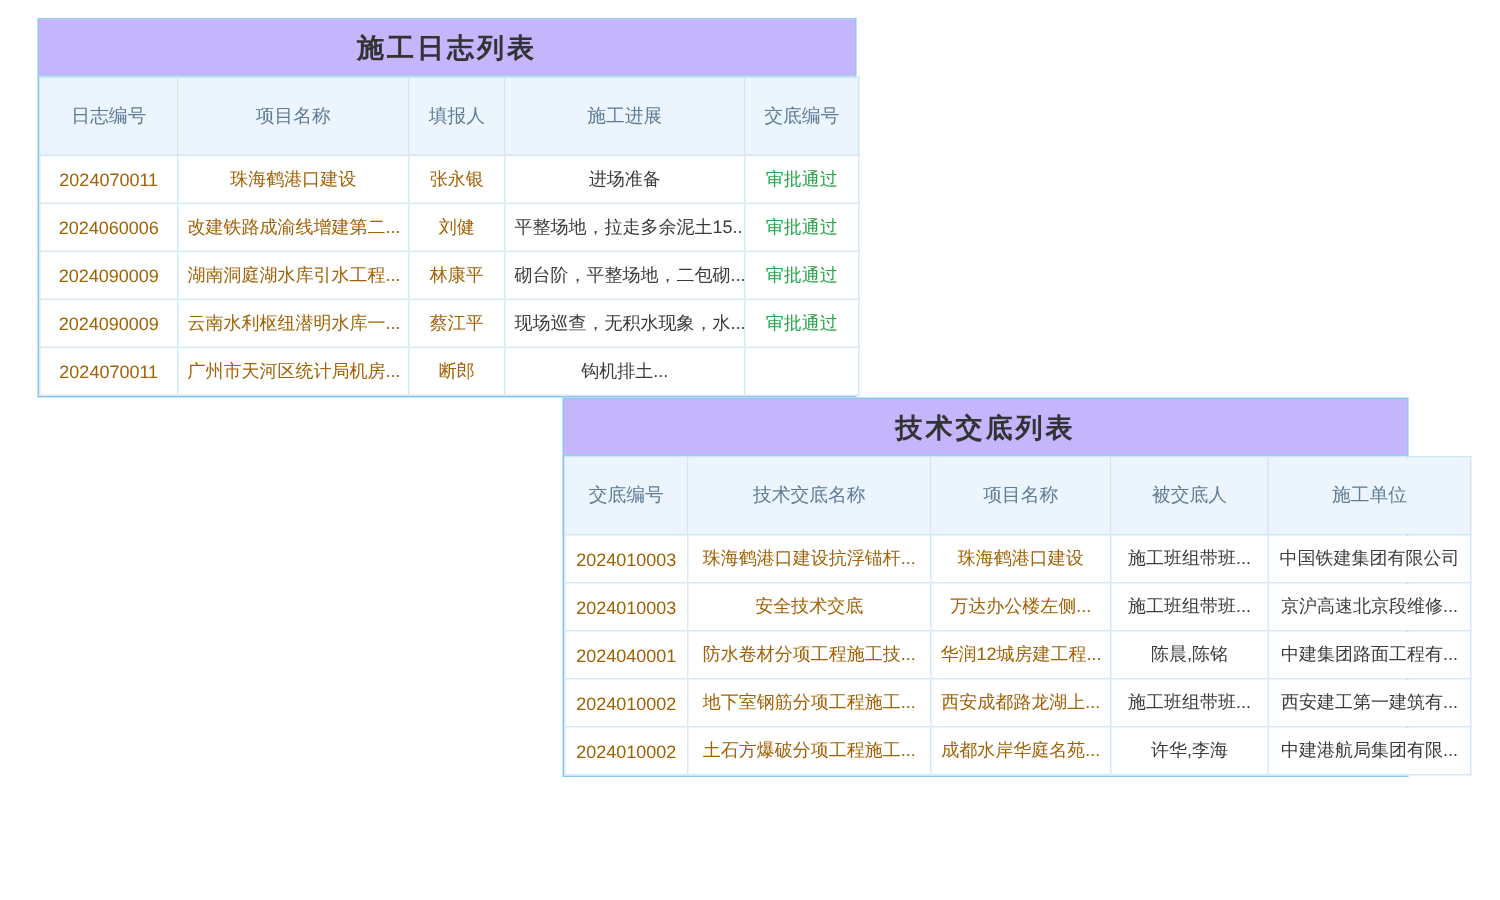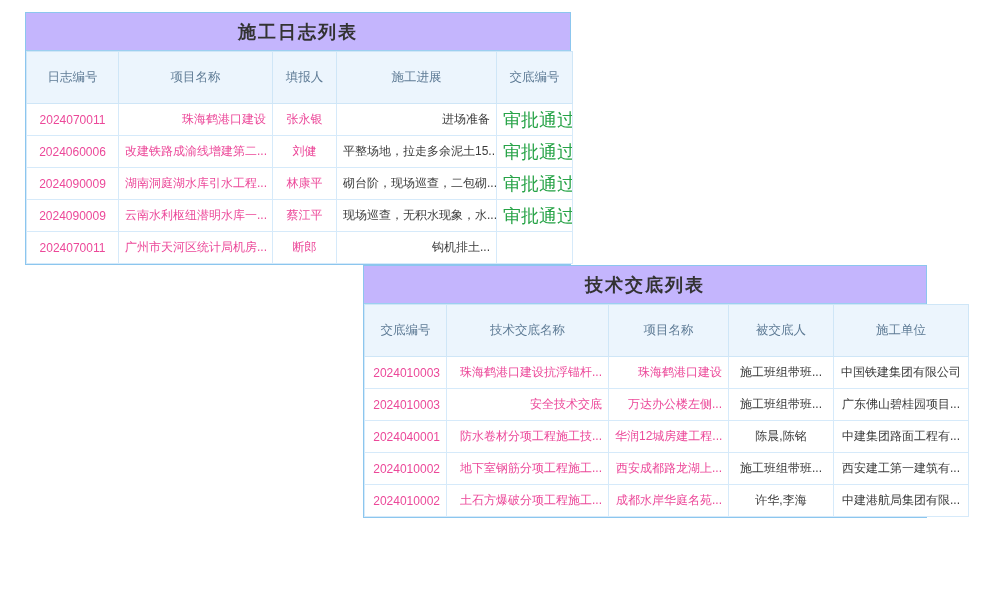--- a/index.html
+++ b/index.html
@@ -2,43 +2,43 @@
 <html><head>
 <meta charset="utf-8">
 <style>
   * { box-sizing: border-box; }
   html,body { margin:0; padding:0; background:#ffffff; }
   body { font-family: "Liberation Sans", "DejaVu Sans", sans-serif; }
   .stage { position:relative; width:1000px; height:600px; overflow:hidden; background:#ffffff; }
 
   .panel { position:absolute; background:#ffffff; border:1px solid #8cc6ee; }
   #panel-log { left:25px; top:12px; width:546px; z-index:1; }
-  #panel-disclosure { left:363px; top:265px; width:564px; z-index:2; }
+  #panel-disclosure { left:375px; top:265px; width:564px; z-index:2; }
 
   .panel-title {
     height:38px; line-height:38px; text-align:center;
     font-size:18px; font-weight:bold; color:#333333;
     letter-spacing:2px; border-bottom:1px solid #9ccff0; background:#c4b5fd;
   }
 
   table { width:100%; border-collapse:collapse; table-layout:fixed; }
   th {
     height:30px; background:#ecf5fd; color:#5f7c96;
     font-weight:400; font-size:12.5px; border:1px solid #cfe6f7;
     padding:17px 4px; white-space:nowrap; overflow:hidden;
   }
   td {
     height:32px; font-size:12px; border:1px solid #d6eafa;
     padding:0 6px; white-space:nowrap; overflow:hidden; background:#ffffff;
   }
   .ta-c { text-align:center; }
-  .ta-l { text-align:right; }
-  .link { color:#ec4899; text-decoration:none; cursor:pointer; }
+  .ta-l { text-align:center; }
+  .link { color:#a16207; text-decoration:none; cursor:pointer; }
   .body-text { color:#3c3c3c; }
-  .status-badge { font-size:18px; }
+  .status-badge { font-size:12px; }
   .status-badge[data-status="approved"] { color:#27a347; }
   .status-badge[data-status="voided"]  { color:#9a3cc7; }
 </style>
 </head>
 <body>
 
 <div class="stage">
 
   <div class="panel" id="panel-log">
     <div class="panel-title">施工日志列表</div>
@@ -71,21 +71,21 @@
           <td class="ta-c"><a class="link">2024060006</a></td>
           <td class="ta-l"><a class="link">改建铁路成渝线增建第二...</a></td>
           <td class="ta-c"><a class="link">刘健</a></td>
           <td class="ta-l body-text">平整场地，拉走多余泥土15...</td>
           <td class="ta-c"><span class="status-badge" data-status="approved">审批通过</span></td>
         </tr>
         <tr>
           <td class="ta-c"><a class="link">2024090009</a></td>
           <td class="ta-l"><a class="link">湖南洞庭湖水库引水工程...</a></td>
           <td class="ta-c"><a class="link">林康平</a></td>
-          <td class="ta-l body-text">砌台阶，现场巡查，二包砌...</td>
+          <td class="ta-l body-text">砌台阶，平整场地，二包砌...</td>
           <td class="ta-c"><span class="status-badge" data-status="approved">审批通过</span></td>
         </tr>
         <tr>
           <td class="ta-c"><a class="link">2024090009</a></td>
           <td class="ta-l"><a class="link">云南水利枢纽潜明水库一...</a></td>
           <td class="ta-c"><a class="link">蔡江平</a></td>
           <td class="ta-l body-text">现场巡查，无积水现象，水...</td>
           <td class="ta-c"><span class="status-badge" data-status="approved">审批通过</span></td>
         </tr>
         <tr>
@@ -124,21 +124,21 @@
           <td class="ta-l"><a class="link">珠海鹤港口建设抗浮锚杆...</a></td>
           <td class="ta-l"><a class="link">珠海鹤港口建设</a></td>
           <td class="ta-c body-text">施工班组带班...</td>
           <td class="ta-c body-text">中国铁建集团有限公司</td>
         </tr>
         <tr>
           <td class="ta-l"><a class="link">2024010003</a></td>
           <td class="ta-l"><a class="link">安全技术交底</a></td>
           <td class="ta-l"><a class="link">万达办公楼左侧...</a></td>
           <td class="ta-c body-text">施工班组带班...</td>
-          <td class="ta-c body-text">广东佛山碧桂园项目...</td>
+          <td class="ta-c body-text">京沪高速北京段维修...</td>
         </tr>
         <tr>
           <td class="ta-l"><a class="link">2024040001</a></td>
           <td class="ta-l"><a class="link">防水卷材分项工程施工技...</a></td>
           <td class="ta-l"><a class="link">华润12城房建工程...</a></td>
           <td class="ta-c body-text">陈晨,陈铭</td>
           <td class="ta-c body-text">中建集团路面工程有...</td>
         </tr>
         <tr>
           <td class="ta-l"><a class="link">2024010002</a></td>

